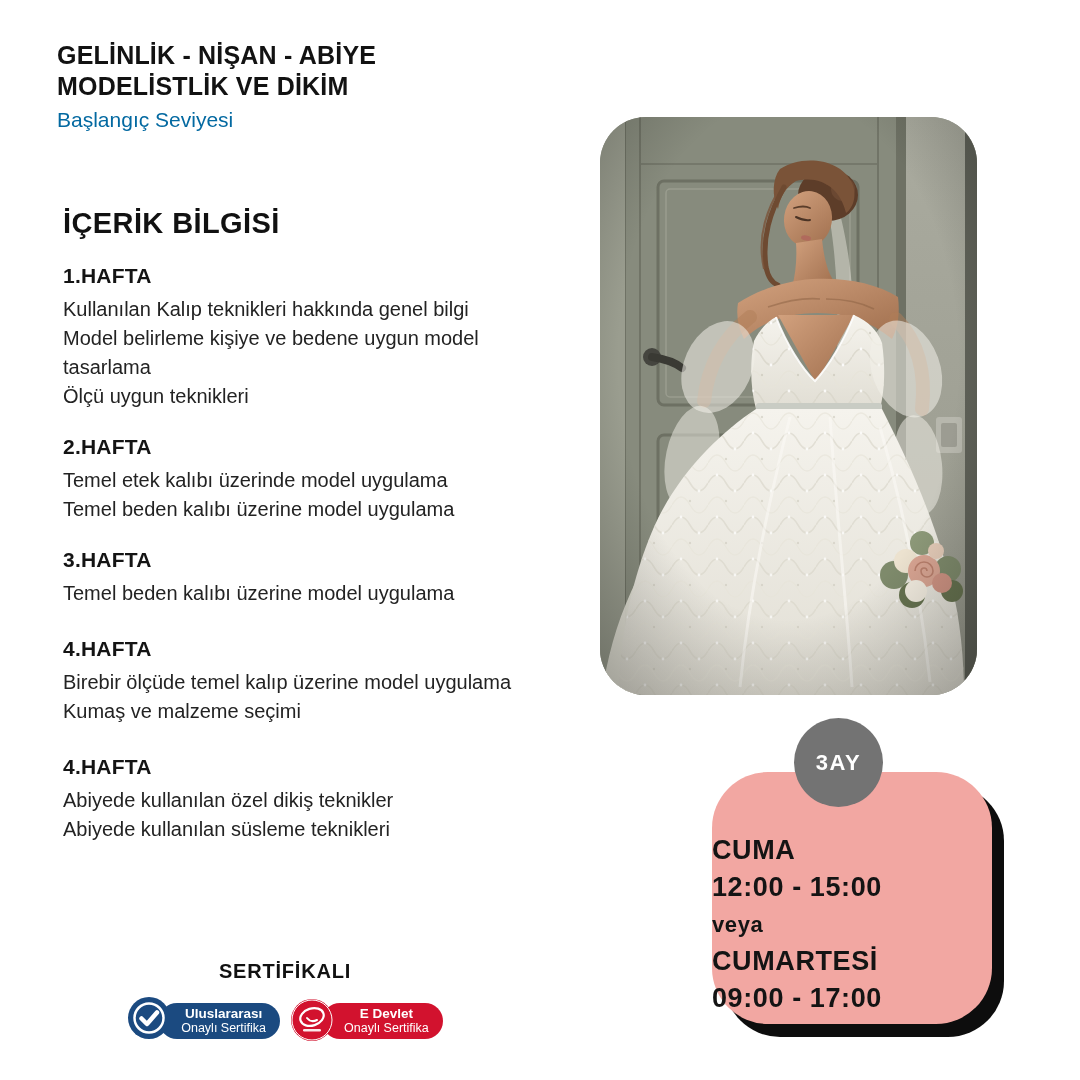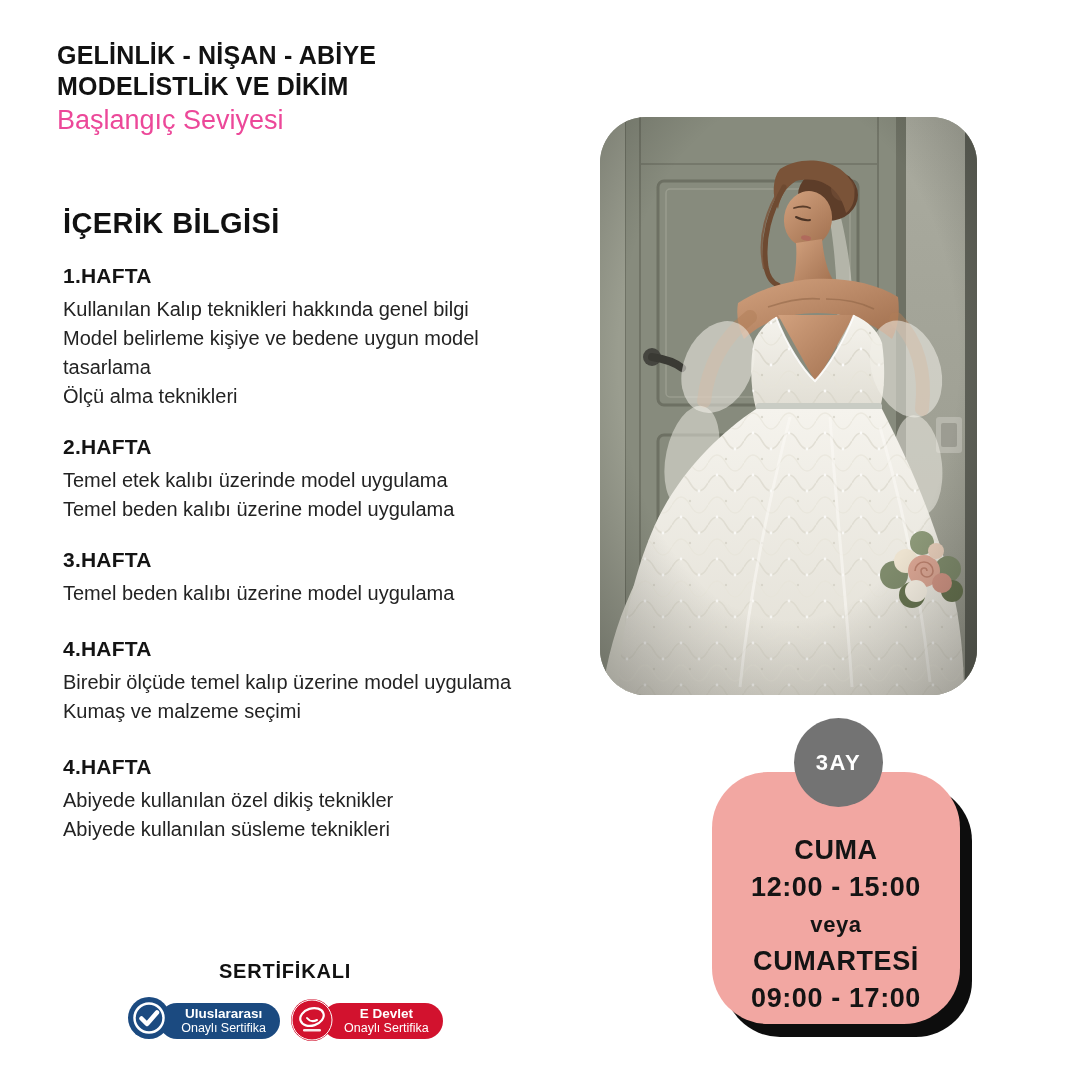--- a/index.html
+++ b/index.html
@@ -3,21 +3,21 @@
 <meta charset="utf-8">
 <style>
   * { margin:0; padding:0; box-sizing:border-box; }
   html,body { width:1080px; height:1080px; background:#ffffff; overflow:hidden;
               font-family:"Liberation Sans","DejaVu Sans",sans-serif; color:#1c1c1c; }
   .abs { position:absolute; }
 
   
   #header { left:57px; top:40px; width:520px; }
   .title-line { font-size:25px; font-weight:bold; line-height:31px; color:#121212; letter-spacing:.2px; }
-  .subtitle { font-size:27px; line-height:26px; color:#ec4899; margin-top:5px; }
+  .subtitle { font-size:21px; line-height:26px; color:#0369a1; margin-top:5px; }
 
   
   #content { left:63px; top:207px; width:500px; }
   .content-heading { font-size:29px; font-weight:bold; color:#111; letter-spacing:.4px; }
   .week { margin-top:24px; }
   .week.gap-lg { margin-top:29px; }
   .week:first-of-type { margin-top:42px; }
   .week-label { font-size:21px; font-weight:bold; color:#141414; margin-bottom:7px; letter-spacing:.2px; }
   .week-item { font-size:20px; line-height:29px; color:#232323; }
 
@@ -27,22 +27,22 @@
   .badges-row { display:flex; justify-content:center; gap:10px; margin-top:13px; }
   .badge { display:flex; align-items:center; }
   .badge-circle { width:46px; height:50px; flex:0 0 auto; z-index:2; }
   .badge-pill { margin-left:-14px; height:36px; border-radius:18px; color:#fff;
                 display:flex; flex-direction:column; justify-content:center;
                 padding:2px 14px 2px 22px; min-width:108px; }
   .badge-pill .l1 { font-size:13.5px; font-weight:bold; line-height:15px; }
   .badge-pill .l2 { font-size:12.5px; line-height:15px; }
 
   
-  #schedule-box { left:712px; top:772px; width:248px; height:252px; border-radius:56px;
-                  box-shadow:12px 13px 0 0 #0d0d0d; text-align:center; padding-top:60px; }
+  #schedule-box { left:712px; top:772px; width:280px; height:252px; border-radius:56px;
+                  box-shadow:12px 13px 0 0 #0d0d0d; padding-top:60px; }
   .sched-line { font-size:27px; font-weight:bold; color:#141414; line-height:37px; letter-spacing:.6px; }
   .sched-line.small { font-size:22px; }
   #duration-badge { left:794px; top:718px; width:89px; height:89px; border-radius:50%;
                     display:flex; align-items:center; justify-content:center;
                     color:#ffffff; font-size:22px; font-weight:bold; letter-spacing:1.5px; z-index:3; }
 
   
   #photo-frame { left:600px; top:117px; width:377px; height:578px; border-radius:46px; overflow:hidden; }
   #photo-frame svg { display:block; width:100%; height:100%; }
 </style>
@@ -55,21 +55,21 @@
   <div class="subtitle">Başlangıç Seviyesi</div>
 </div>
 
 <div class="abs" id="content">
   <div class="content-heading">İÇERİK BİLGİSİ</div>
 
   <div class="week">
     <div class="week-label">1.HAFTA</div>
     <div class="week-item">Kullanılan Kalıp teknikleri hakkında genel bilgi</div>
     <div class="week-item">Model belirleme kişiye ve bedene uygun model tasarlama</div>
-    <div class="week-item">Ölçü alma teknikleri</div>
+    <div class="week-item">Ölçü uygun teknikleri</div>
   </div>
 
   <div class="week">
     <div class="week-label">2.HAFTA</div>
     <div class="week-item">Temel etek kalıbı üzerinde model uygulama</div>
     <div class="week-item">Temel beden kalıbı üzerine model uygulama</div>
   </div>
 
   <div class="week">
     <div class="week-label">3.HAFTA</div>

